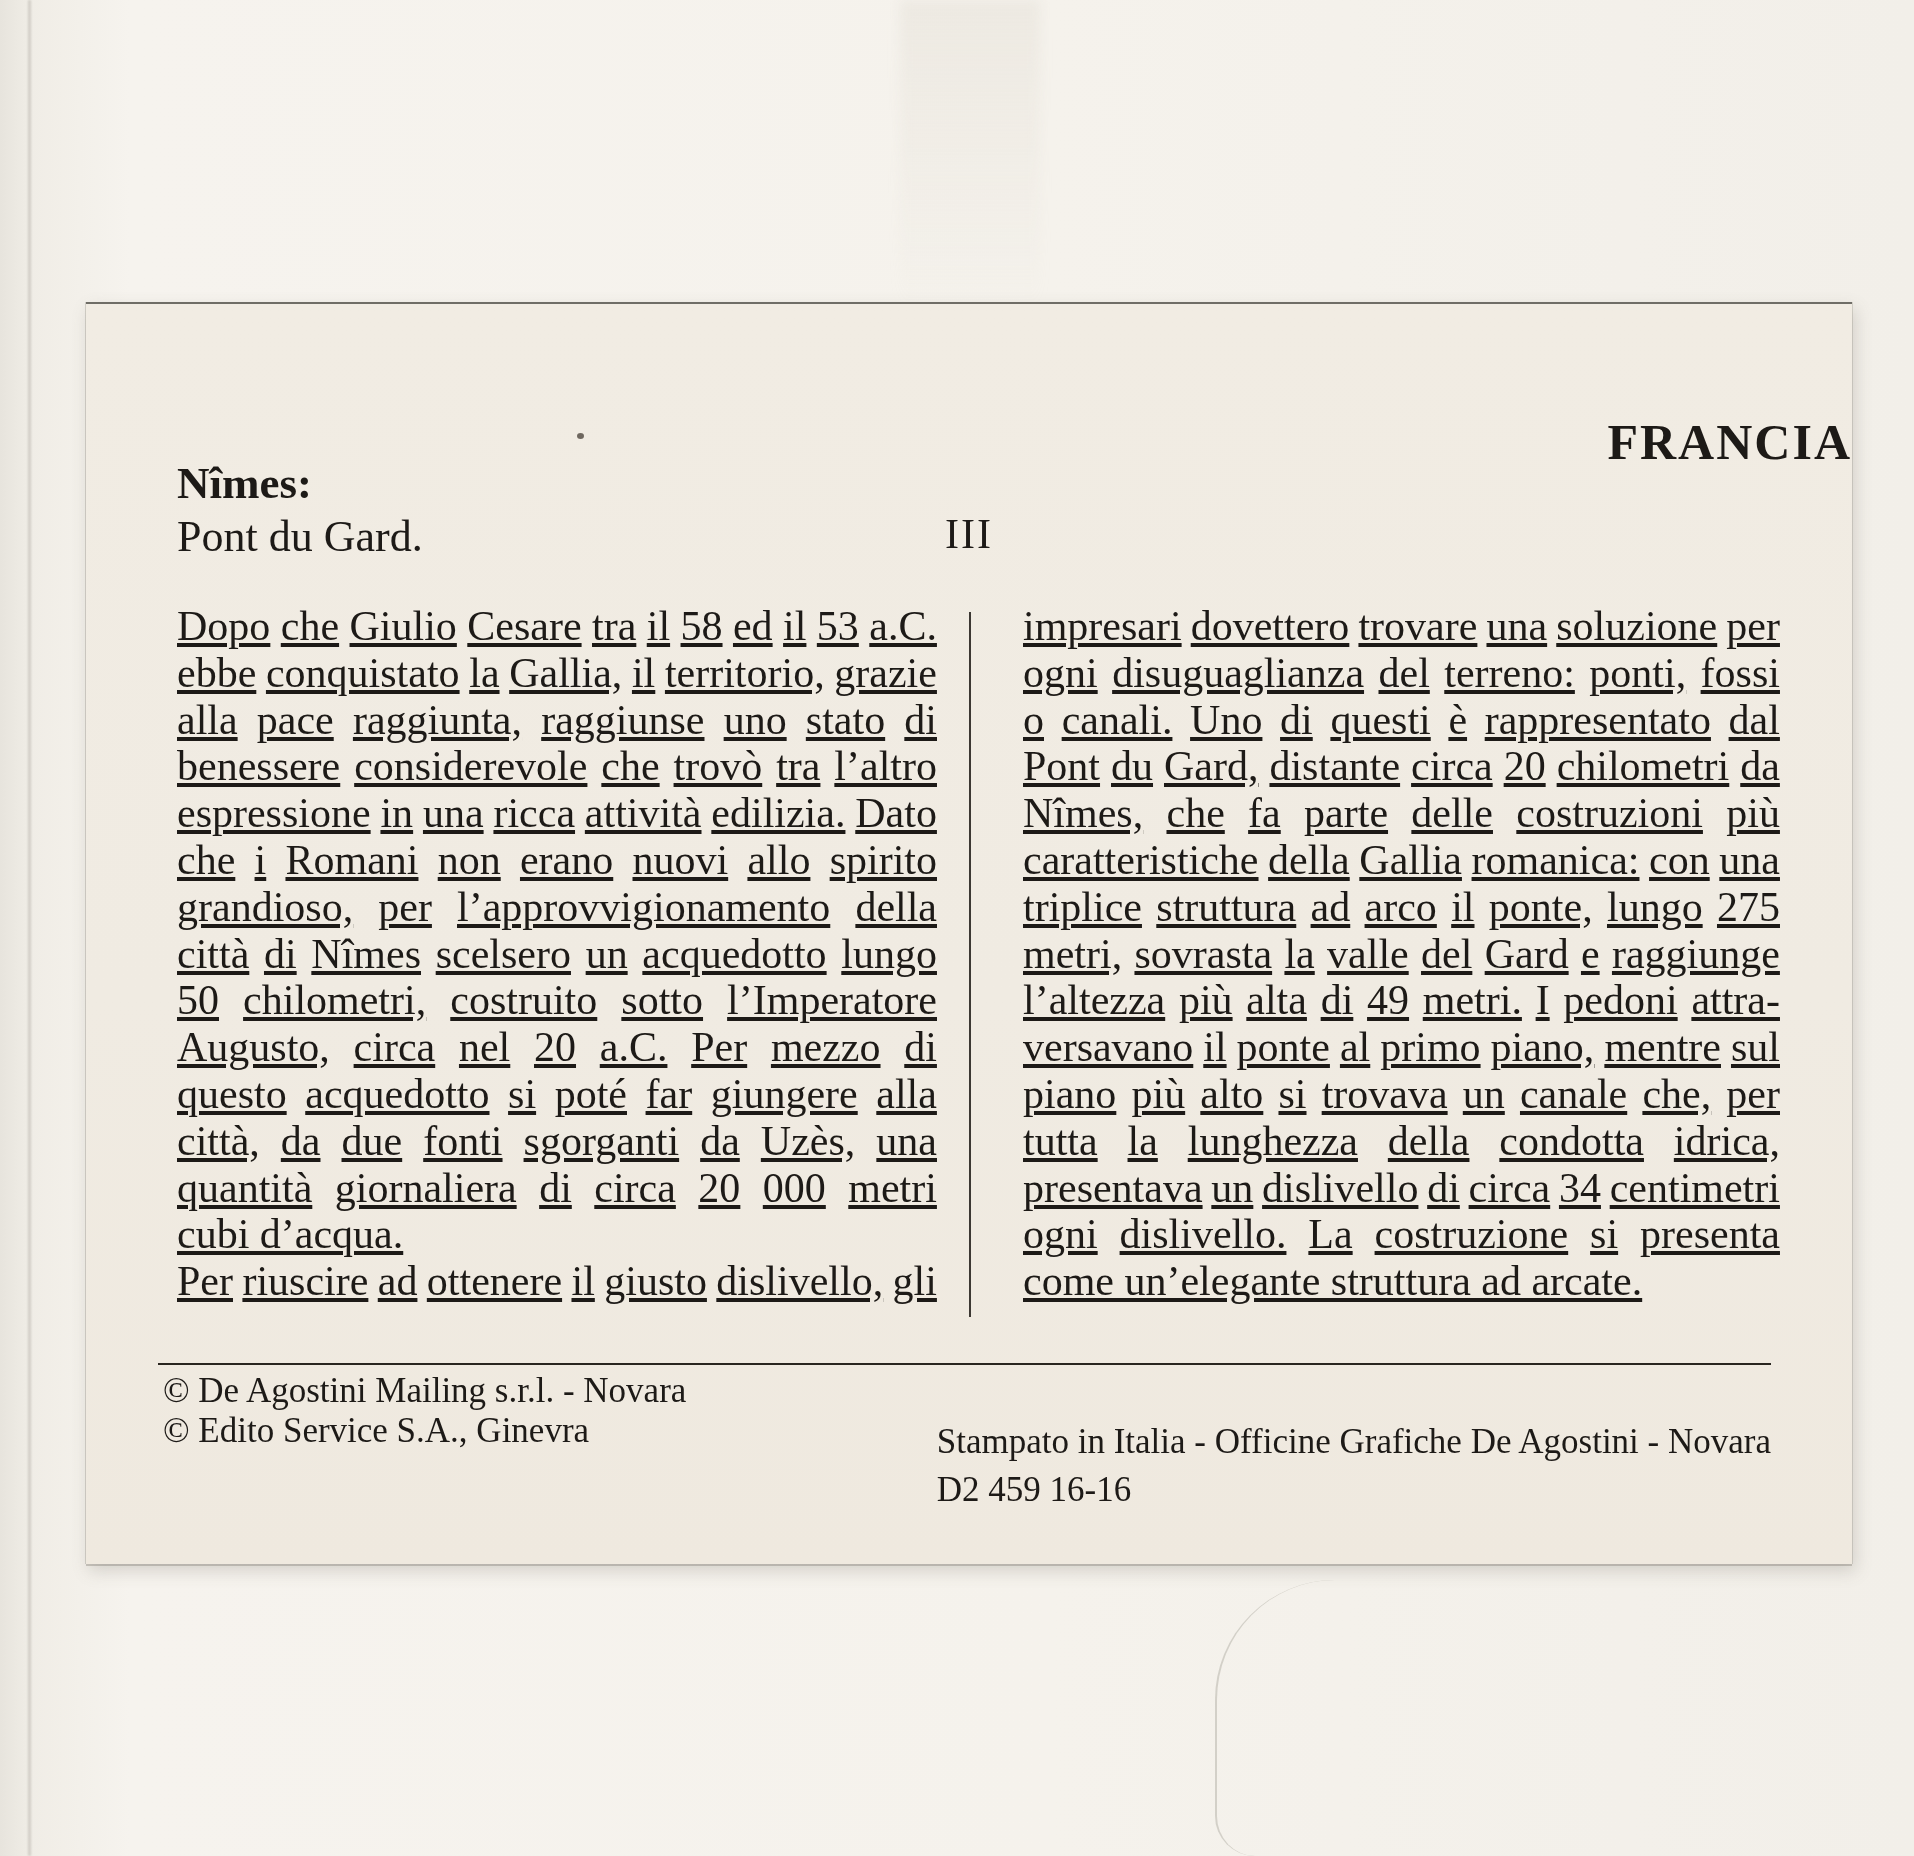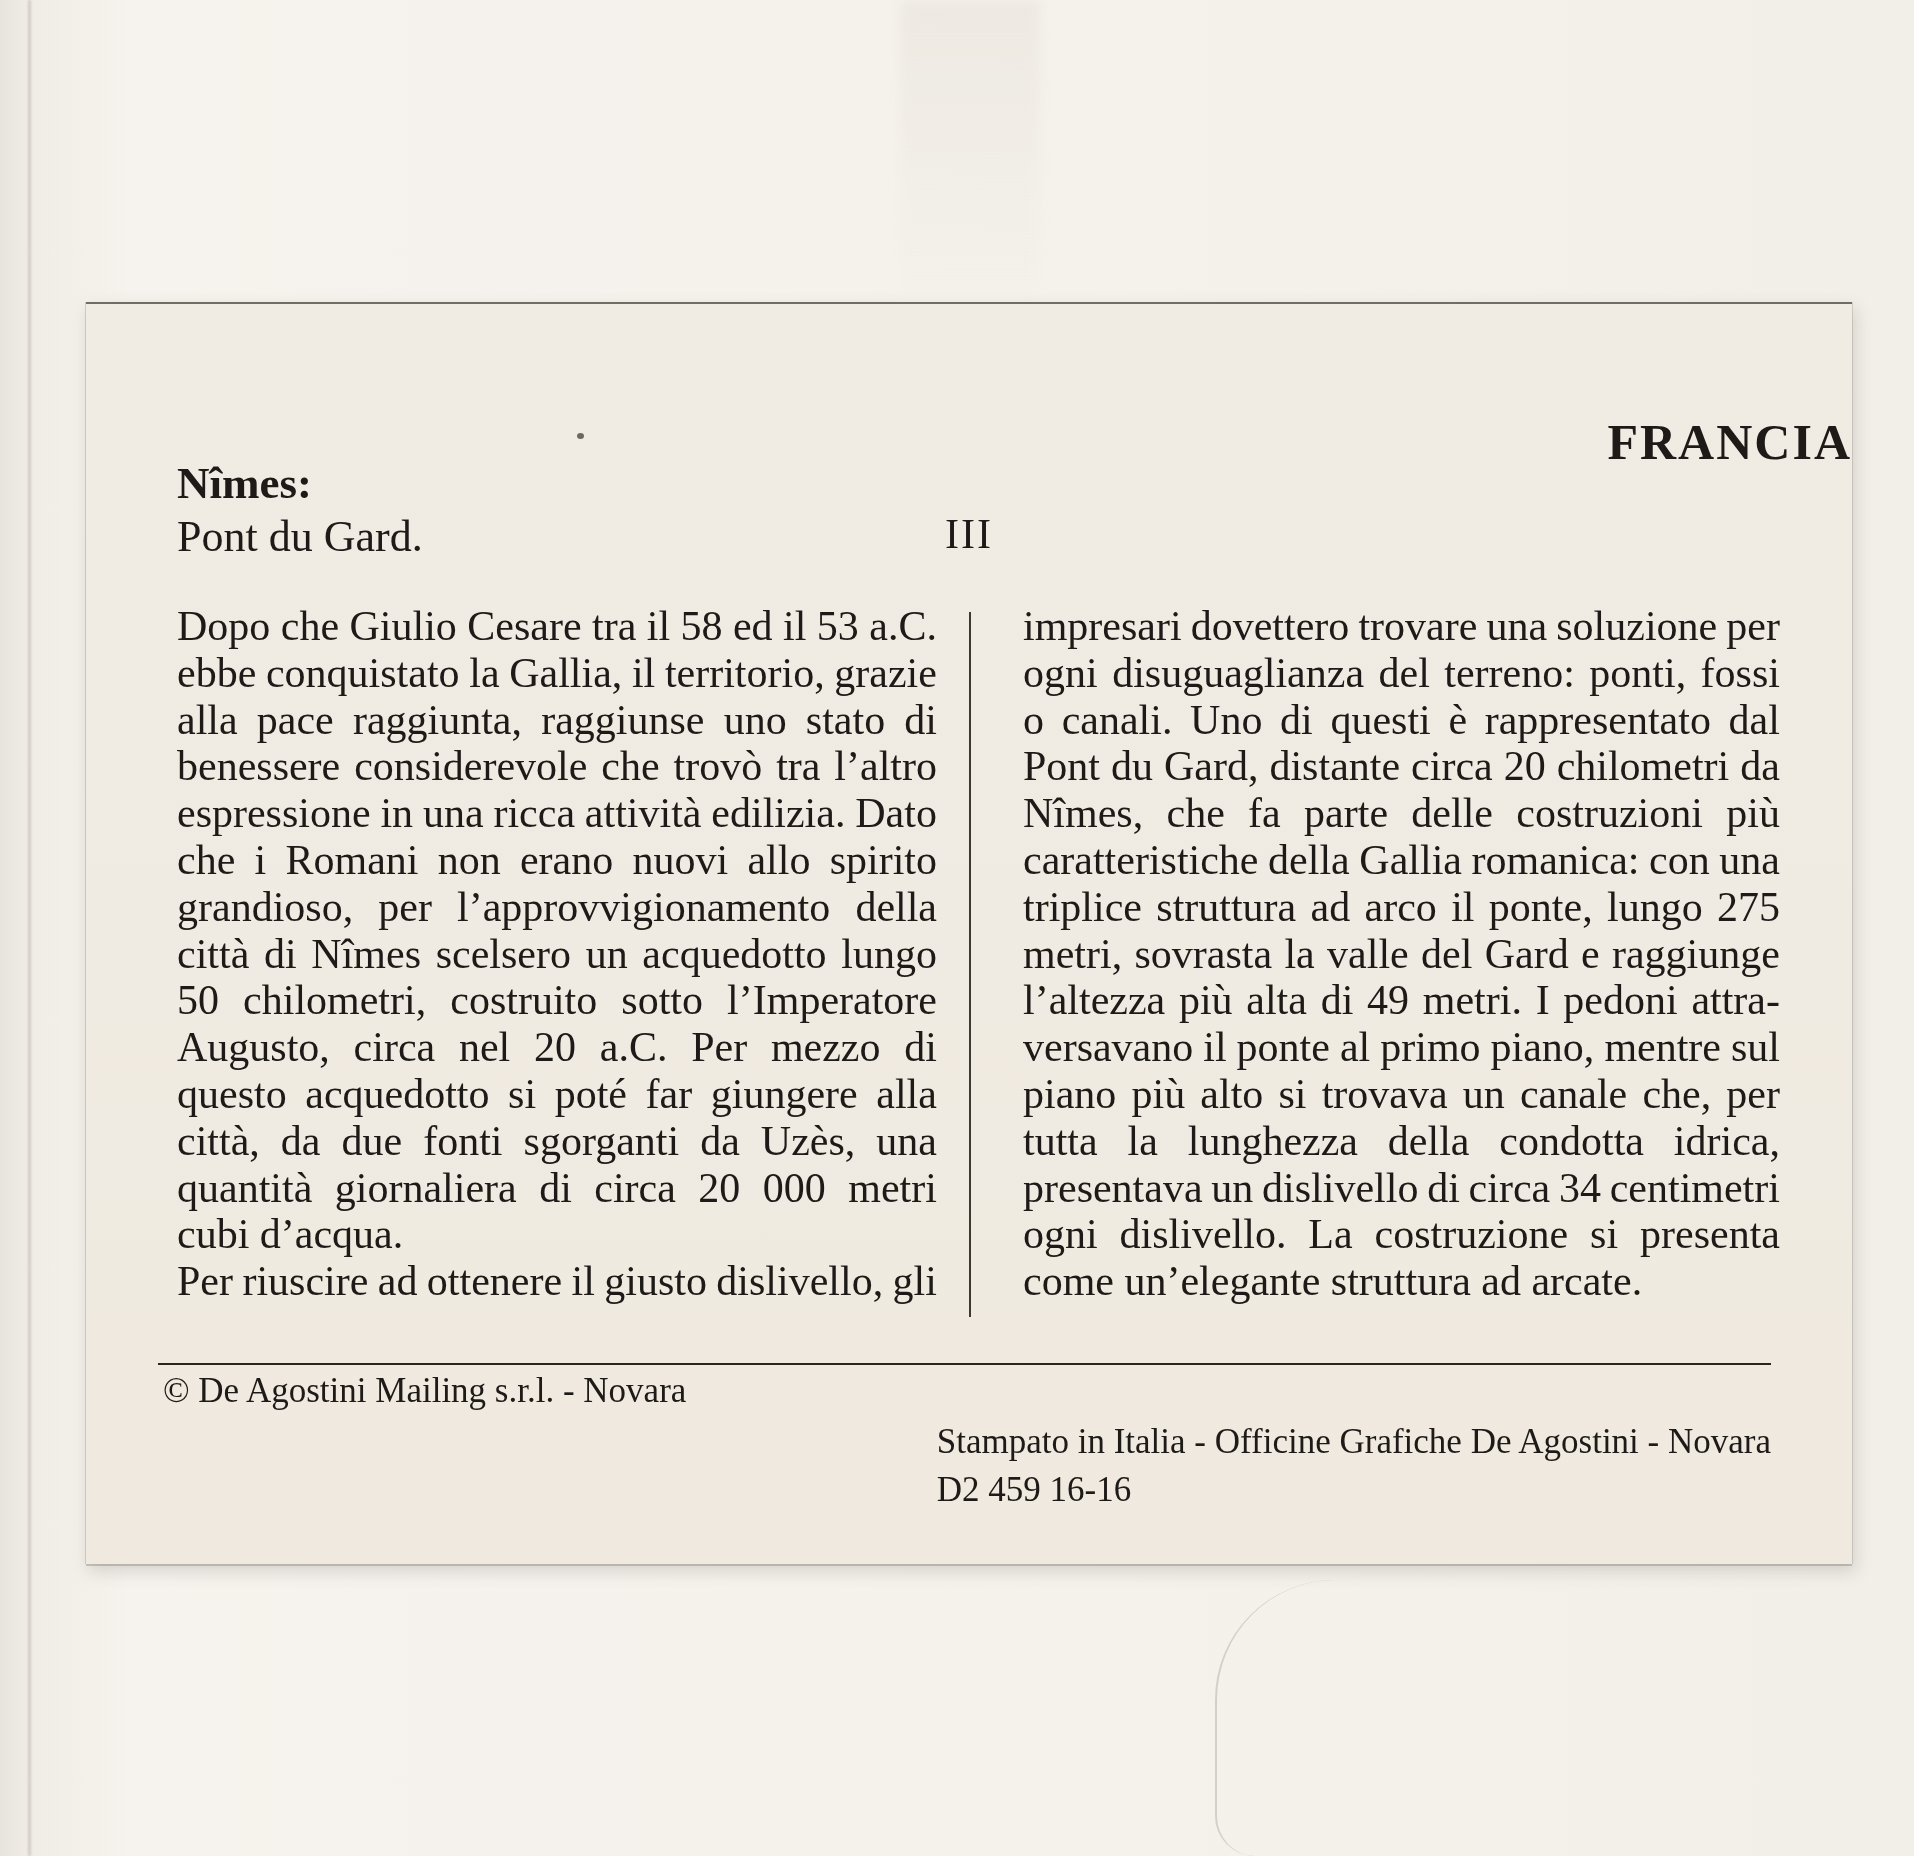--- a/index.html
+++ b/index.html
@@ -45,21 +45,21 @@
     position:absolute;left:0;top:206px;width:100%;
     text-align:center;font-size:42px;letter-spacing:2px;
   }
   .place{
     position:absolute;left:91px;top:153px;font-size:45px;font-weight:bold;text-align:right;
   }
   .subject{
     position:absolute;left:91px;top:207px;font-size:44px;
   }
   .col{
-    position:absolute;top:299px;font-size:42px;line-height:46.8px;
+    position:absolute;top:299px;font-size:42px;line-height:46.8px;text-decoration:underline;
   }
   .col-left{left:91px;width:760px;}
   .col-right{left:937px;width:757px;}
   .line{display:flex;justify-content:space-between;white-space:nowrap;}
   .line.flush{display:block;white-space:normal;}
   .divider{
     position:absolute;left:883px;top:308px;width:2px;height:705px;
     background:#3c3833;
   }
   .rule{
@@ -355,20 +355,21 @@
           <span>si</span>
           <span>presenta</span>
         </div>
         <div class="line flush">come un’elegante struttura ad arcate.</div>
       </div>
 
     <div class="rule"></div>
 
     <div class="footer-left">
       <div>© De Agostini Mailing s.r.l. - Novara</div>
+      <div>© Edito Service S.A., Ginevra</div>
     </div>
 
     <div class="footer-right">
       <div>Stampato in Italia - Officine Grafiche De Agostini - Novara</div>
       <div>D2 459 16-16</div>
     </div>
   </div>
 </div>
 
 </body></html>

